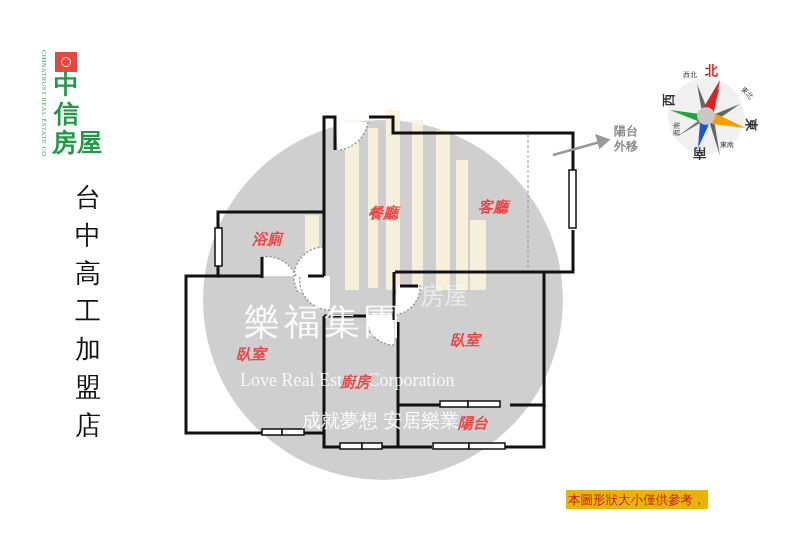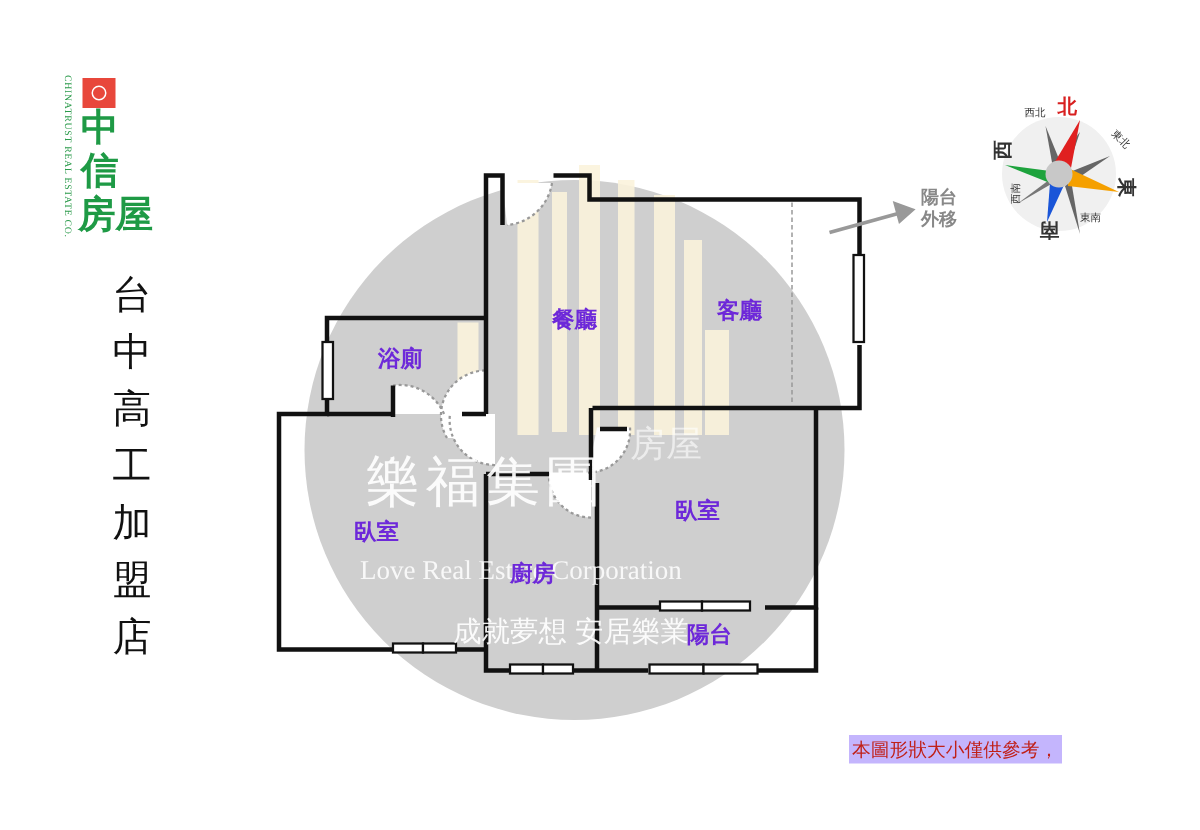--- a/index.html
+++ b/index.html
@@ -12,25 +12,25 @@
   .logo-vert { left:38px; top:50px; width:10px; height:110px; font-size:6.5px; color:#2a9a4a;
          writing-mode:vertical-rl; letter-spacing:0.5px; font-family:"Liberation Serif", serif; }
   .logo-text { left:52px; top:70px; width:62px; font-size:25px; line-height:29px; color:#1e9a45;
          font-weight:bold; font-family:"DejaVu Sans", sans-serif; }
   .logo-text .l1 { display:block; padding-left:2px; }
   .branch { left:68px; top:178px; width:40px; font-size:26px; line-height:38px; color:#111;
          font-family:"DejaVu Serif", serif; text-align:center; }
   .branch span { display:block; }
   .note { left:566px; top:490px; font-size:12.5px; line-height:19px; color:#c02018;
          font-family:"DejaVu Serif", serif; }
-  .note span { display:inline-block; background:#c4b5fd; padding:0 2px; }
+  .note span { display:inline-block; background:#eab308; padding:0 2px; }
   .note .n2 { margin-left:4px; }
   .balcony-label { left:614px; top:124px; font-size:12px; line-height:15px; color:#888;
          font-weight:bold; }
-  .room-label { color:#6d28d9; font-weight:bold; font-size:15px; }
+  .room-label { color:#ef4444; font-weight:bold; font-style:italic; font-size:15px; }
   .wm-cn { color:rgba(255,255,255,0.92); font-family:"DejaVu Serif", serif; }
   .wm-en { color:rgba(255,255,255,0.85); font-family:"Liberation Serif", serif; }
 </style>
 </head>
 <body>
 
 <div class="abs logo-box">
     <div class="inner"></div>
   </div>
 <div class="abs logo-vert">CHINATRUST REAL ESTATE CO.</div>

